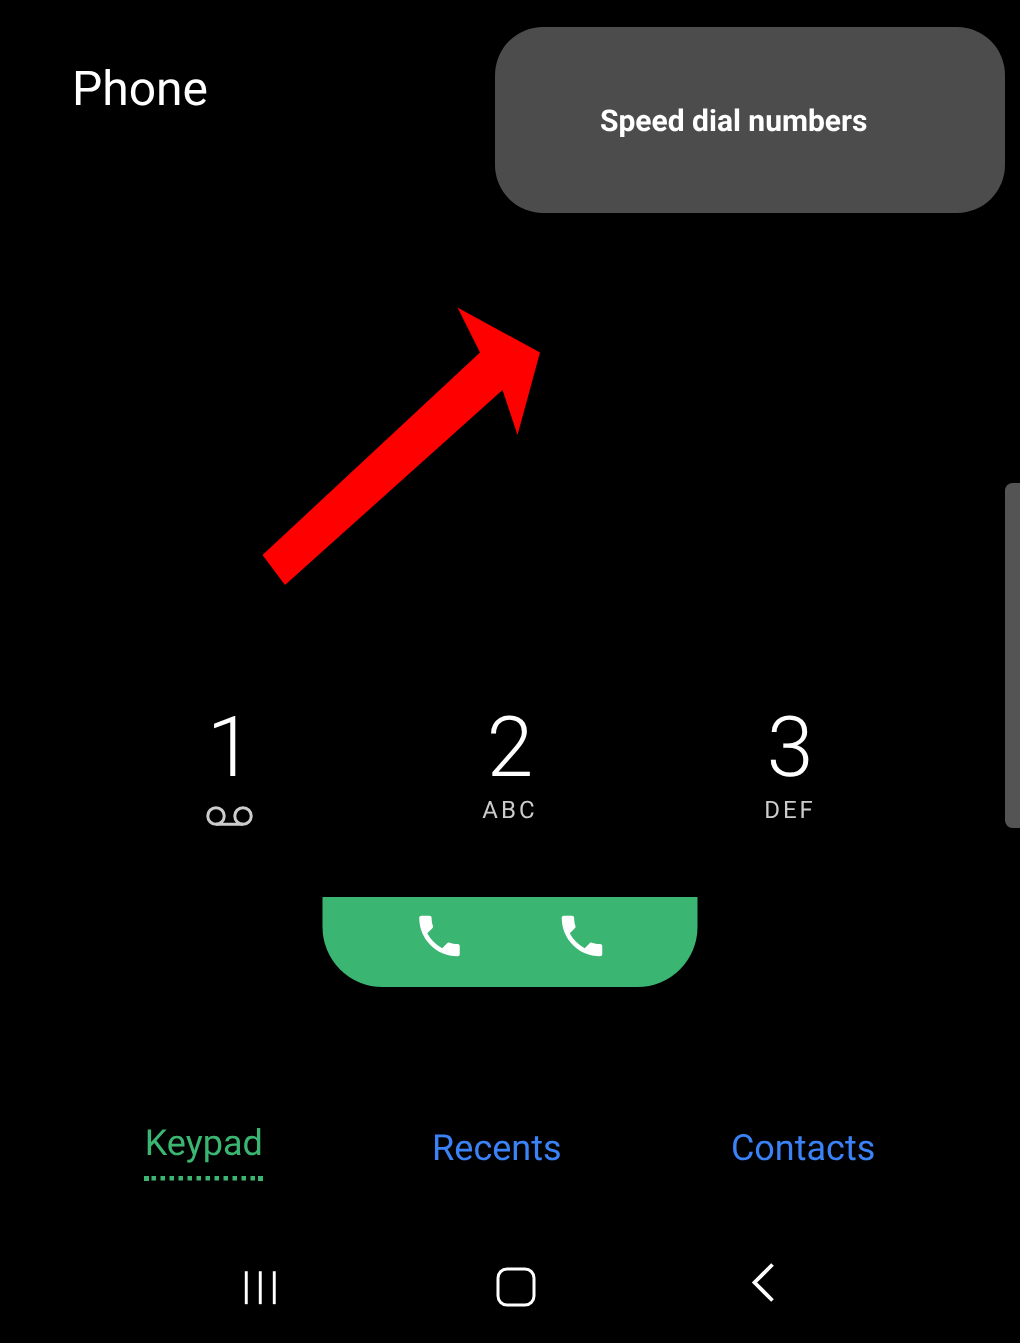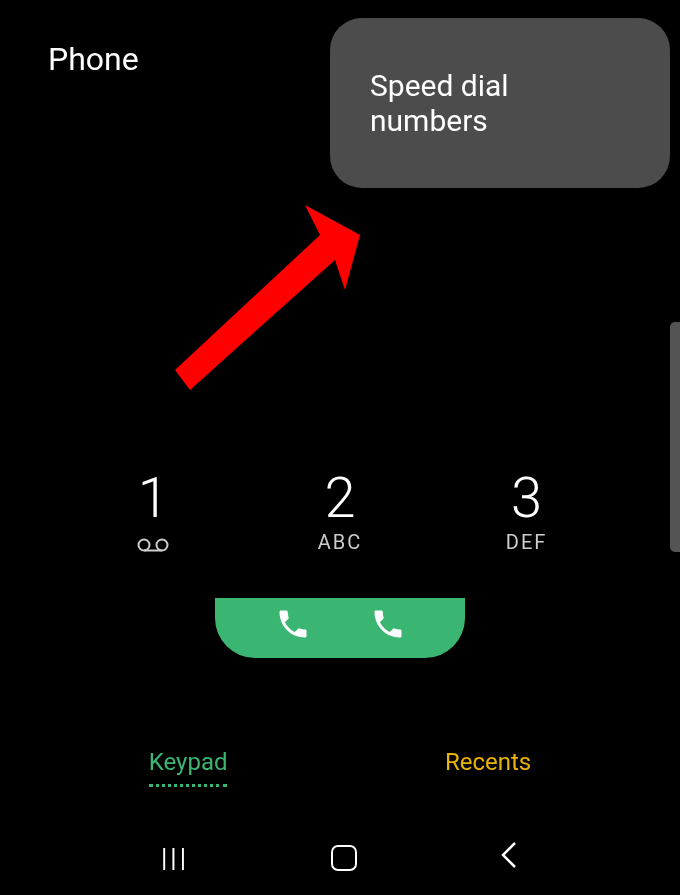--- a/index.html
+++ b/index.html
@@ -28,23 +28,24 @@
       top: 18px;
       right: 10px;
       width: 340px;
       background: rgba(80, 80, 80, 0.95);
       border-radius: 32px;
       padding: 28px 0;
     }
     .dropdown-item {
       padding: 22px 40px;
       color: #fff;
-      font-size: 30px;
-      font-weight: 400;
+      font-size: 20px;
+      font-weight: 700;
       cursor: pointer;
+      margin-left: 30px;
     }
     .arrow {
       position: absolute;
       top: 175px;
       left: 175px;
       pointer-events: none;
     }
     .keypad {
       position: absolute;
       top: 470px;
@@ -61,21 +62,21 @@
       width: 120px;
     }
     .key-digit {
       color: #fff;
       font-size: 56px;
       font-weight: 300;
       line-height: 1;
     }
     .key-letters {
       color: #ccc;
-      font-size: 20px;
+      font-size: 16px;
       margin-top: 4px;
       letter-spacing: 2px;
     }
     .voicemail-icon {
       color: #ccc;
       font-size: 22px;
       margin-top: 6px;
       letter-spacing: -4px;
     }
     .call-button {
@@ -96,24 +97,25 @@
       font-size: 34px;
     }
     .tabs {
       position: absolute;
       top: 748px;
       left: 0;
       right: 0;
       display: flex;
       justify-content: space-around;
       padding: 0 40px;
+      align-items: flex-end;
     }
     .tab {
       font-size: 24px;
-      color: #eab308;
+      color: #3b82f6;
       padding-bottom: 8px;
     }
     .tab.active {
       color: #3bb672;
       border-bottom: 3px dotted #3bb672;
     }
     .nav-bar {
       position: absolute;
       bottom: 18px;
       left: 0;
@@ -191,20 +193,21 @@
     <path d="M6.6 10.8c1.4 2.8 3.8 5.1 6.6 6.6l2.2-2.2c.3-.3.7-.4 1-.2 1.1.4 2.4.6 3.6.6.6 0 1 .4 1 1V20c0 .6-.4 1-1 1C10.6 21 3 13.4 3 4c0-.6.4-1 1-1h3.5c.6 0 1 .4 1 1 0 1.2.2 2.5.6 3.6.1.4 0 .8-.3 1l-2.2 2.2z"></path>
   </svg>
   <svg class="phone-icon" width="36" height="36" viewBox="0 0 24 24" fill="#fff">
     <path d="M6.6 10.8c1.4 2.8 3.8 5.1 6.6 6.6l2.2-2.2c.3-.3.7-.4 1-.2 1.1.4 2.4.6 3.6.6.6 0 1 .4 1 1V20c0 .6-.4 1-1 1C10.6 21 3 13.4 3 4c0-.6.4-1 1-1h3.5c.6 0 1 .4 1 1 0 1.2.2 2.5.6 3.6.1.4 0 .8-.3 1l-2.2 2.2z"></path>
   </svg>
 </div>
 
 <div class="tabs">
   <div class="tab active">Keypad</div>
   <div class="tab">Recents</div>
+  <div class="tab">Contacts</div>
 </div>
 
 <div class="nav-bar">
   <div class="nav-recents">|||</div>
   <div class="nav-home"></div>
   <div class="nav-back">
     <svg width="20" height="28" viewBox="0 0 20 28">
         <path d="M16 2 L4 14 L16 26" fill="none" stroke="#fff" stroke-width="2.5"></path>
       </svg>
   </div>

